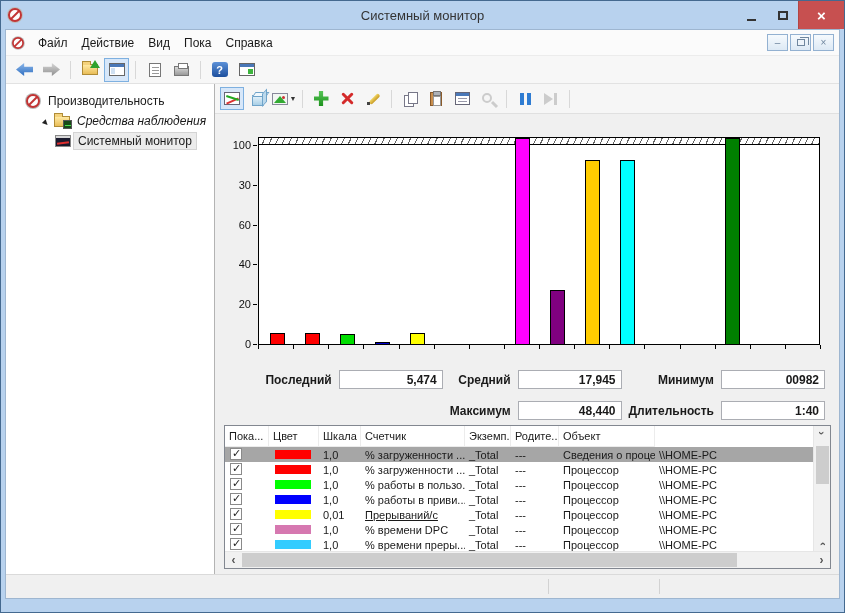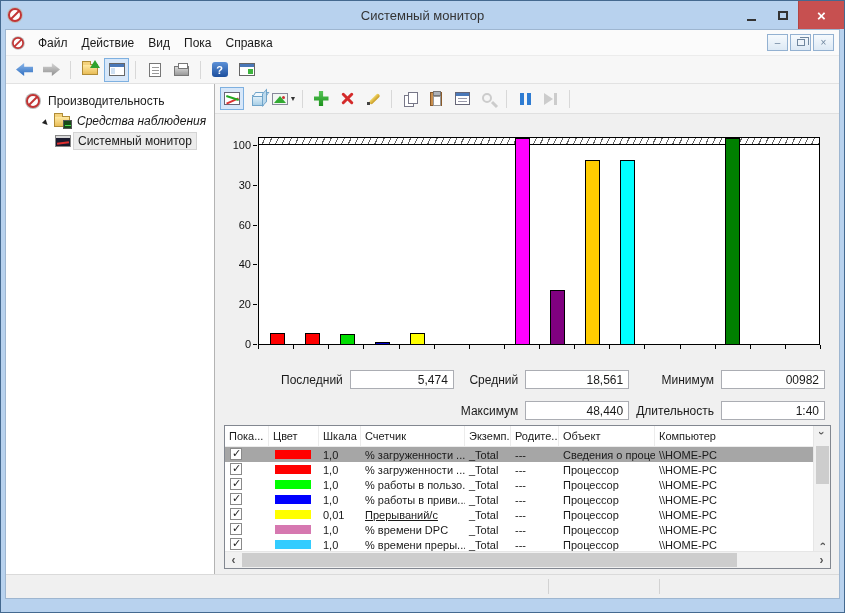--- a/index.html
+++ b/index.html
@@ -145,21 +145,21 @@
   .plot{position:absolute;left:43px;top:23px;width:562px;height:208px;background:#fff;border:1px solid #000;}
   .band{position:absolute;left:0;right:0;top:0;height:7px;border-bottom:1px solid #000;
      background:repeating-linear-gradient(115deg,#fff 0 5px,#666 5px 6px);z-index:1;}
   .bar{position:absolute;bottom:0;width:15px;border:1px solid #000;border-bottom:none;z-index:2;}
   .ylab{position:absolute;left:0;width:36px;text-align:right;font-size:11px;color:#111;line-height:12px;}
   .ydash{position:absolute;left:38px;width:4px;height:1px;background:#000;}
   .xtick{position:absolute;width:1px;height:4px;background:#000;}
 
   .stats{height:64px;flex:0 0 auto;display:grid;
      grid-template-columns:1fr auto 104px auto 104px auto 104px;
-     align-items:center;row-gap:12px;padding:9px 14px 9px 0;font-size:12px;}
+     align-items:center;row-gap:12px;padding:9px 14px 9px 0;font-size:12px;font-weight:bold;}
   .stat-label{justify-self:end;padding:0 7px;white-space:nowrap;}
   .stat-field{height:19px;background:#fff;border:1px solid #abadb3;text-align:right;
      padding:2px 5px;font-size:12px;overflow:hidden;}
 
   .table-wrap{height:144px;flex:0 0 auto;margin:0 8px 5px 9px;border:1px solid #828790;
      background:#fff;display:flex;flex-direction:column;font-size:11px;}
   .table-body{flex:1;display:flex;min-height:0;}
   .cols{flex:1;min-width:0;display:flex;flex-direction:column;overflow:hidden;}
   .thead{display:flex;height:21px;flex:0 0 auto;align-items:stretch;background:#fff;}
   .th{display:flex;align-items:center;padding:0 4px;border-right:1px solid #ececec;
@@ -369,21 +369,21 @@
             <div class="xtick" style="left: 534.75px; top: 231px;"></div>
             <div class="xtick" style="left: 569.875px; top: 231px;"></div>
             <div class="xtick" style="left: 605px; top: 231px;"></div>
           </div>
 
         <div class="stats">
           <div></div>
           <div class="stat-label">Последний</div>
           <div class="stat-field">5,474</div>
           <div class="stat-label">Средний</div>
-          <div class="stat-field">18,561</div>
+          <div class="stat-field">17,945</div>
           <div class="stat-label">Минимум</div>
           <div class="stat-field">00982</div>
           <div></div>
             <div></div>
             <div></div>
           <div class="stat-label">Максимум</div>
           <div class="stat-field">48,440</div>
           <div class="stat-label">Длительность</div>
           <div class="stat-field">1:40</div>
         </div>
@@ -392,21 +392,20 @@
           <div class="table-body">
             <div class="cols">
               <div class="thead" id="table-head">
                   <div class="th" style="width: 44px;">Пока...</div>
                   <div class="th" style="width: 50px;">Цвет</div>
                   <div class="th" style="width: 42px;">Шкала</div>
                   <div class="th" style="width: 104px;">Счетчик</div>
                   <div class="th" style="width: 46px;">Экземп...</div>
                   <div class="th" style="width: 48px;">Родите...</div>
                   <div class="th" style="width: 96px;">Объект</div>
-                  <div class="th" style="flex: 1 1 0%; border-right: none;">Компьютер</div>
                 </div>
               <div id="table-rows">
                   <div class="trow selected">
                     <div class="td" style="width: 44px; padding: 0px;"><span class="checkbox"></span></div>
                     <div class="td" style="width: 50px; padding: 0px;"><span class="swatch" style="background: rgb(255, 0, 0);"></span></div>
                     <div class="td" style="width: 42px;">1,0</div>
                     <div class="td" style="width: 104px;">% загруженности ...</div>
                     <div class="td" style="width: 46px;">_Total</div>
                     <div class="td" style="width: 48px;">---</div>
                     <div class="td" style="width: 96px;">Сведения о процес...</div>

